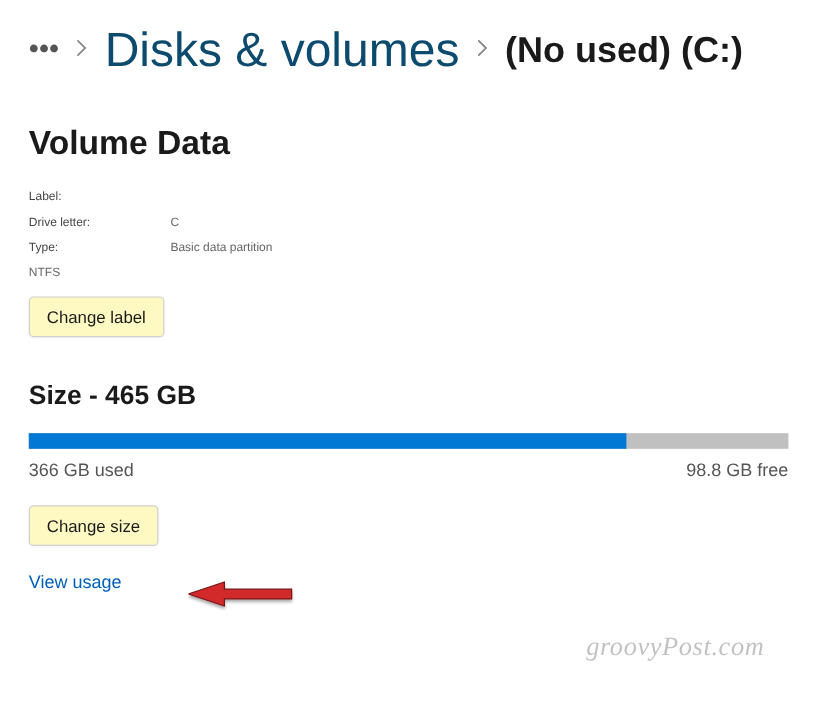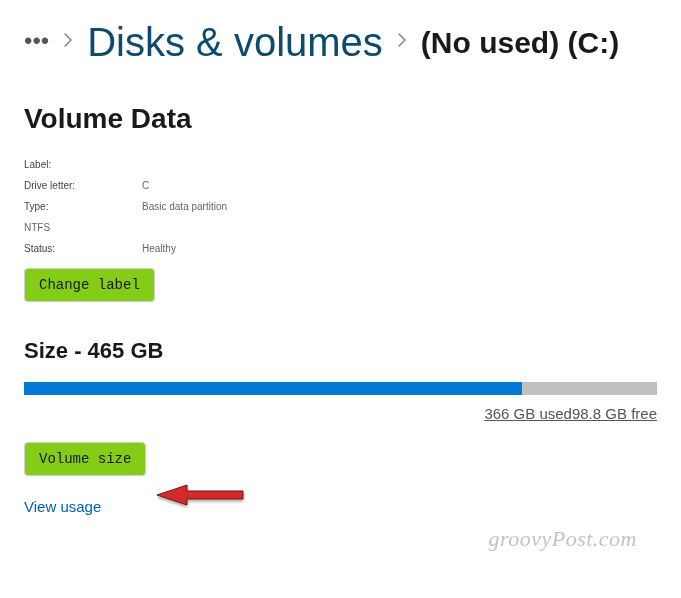--- a/index.html
+++ b/index.html
@@ -62,28 +62,28 @@
     .data-label {
       width: 118px;
       color: #444;
       font-weight: 400;
     }
     .data-value {
       color: #666;
       font-weight: 400;
     }
     .action-button {
-      background: #84cc16;
+      background: #fef9c3;
       border: 1px solid #d0d0d0;
       border-radius: 4px;
       padding: 8px 14px;
       font-size: 14px;
       color: #1a1a1a;
       cursor: pointer;
-      font-family: Liberation Mono, monospace;
+      font-family: Liberation Sans, sans-serif;
       box-shadow: 0 1px 1px rgba(0,0,0,0.03);
     }
     .size-section {
       margin-top: 36px;
     }
     .size-heading {
       font-size: 22px;
       font-weight: 700;
       margin-bottom: 18px;
       color: #1a1a1a;
@@ -94,25 +94,24 @@
       background: #c0c0c0;
       position: relative;
       margin-bottom: 10px;
     }
     .progress-fill {
       height: 100%;
       background: #0078d4;
     }
     .size-labels {
       display: flex;
-      justify-content: flex-end;
+      justify-content: space-between;
       font-size: 15px;
       color: #555;
       margin-bottom: 20px;
-      text-decoration: underline;
     }
     .view-usage-link {
       display: inline-block;
       color: #005fb8;
       font-size: 15px;
       margin-top: 22px;
       cursor: pointer;
       font-weight: 400;
     }
     .annotation-arrow {
@@ -165,41 +164,37 @@
     <span class="data-label">Drive letter:</span>
     <span class="data-value">C</span>
   </div>
   <div class="data-row">
     <span class="data-label">Type:</span>
     <span class="data-value">Basic data partition</span>
   </div>
   <div class="data-row">
     <span class="data-value">NTFS</span>
   </div>
-  <div class="data-row">
-    <span class="data-label">Status:</span>
-    <span class="data-value">Healthy</span>
-  </div>
 </div>
 
 <button class="action-button">Change label</button>
 
 <div class="size-section">
   <h2 class="size-heading">Size - 465 GB</h2>
 
   <div class="progress-bar">
     <div class="progress-fill" id="progress-fill" style="width: 78.7%;"></div>
   </div>
 
   <div class="size-labels">
     <span>366 GB used</span>
     <span>98.8 GB free</span>
   </div>
 
-  <button class="action-button">Volume size</button>
+  <button class="action-button">Change size</button>
 
   <div>
     <span class="view-usage-link">View usage</span>
   </div>
 </div>
 
 <svg class="annotation-arrow" width="90" height="44" viewBox="0 0 90 44">
   <defs>
     <filter id="shadow" x="-20%" y="-20%" width="140%" height="140%">
       <feDropShadow dx="0" dy="2" stdDeviation="1.5" flood-color="rgba(0,0,0,0.35)"></feDropShadow>

